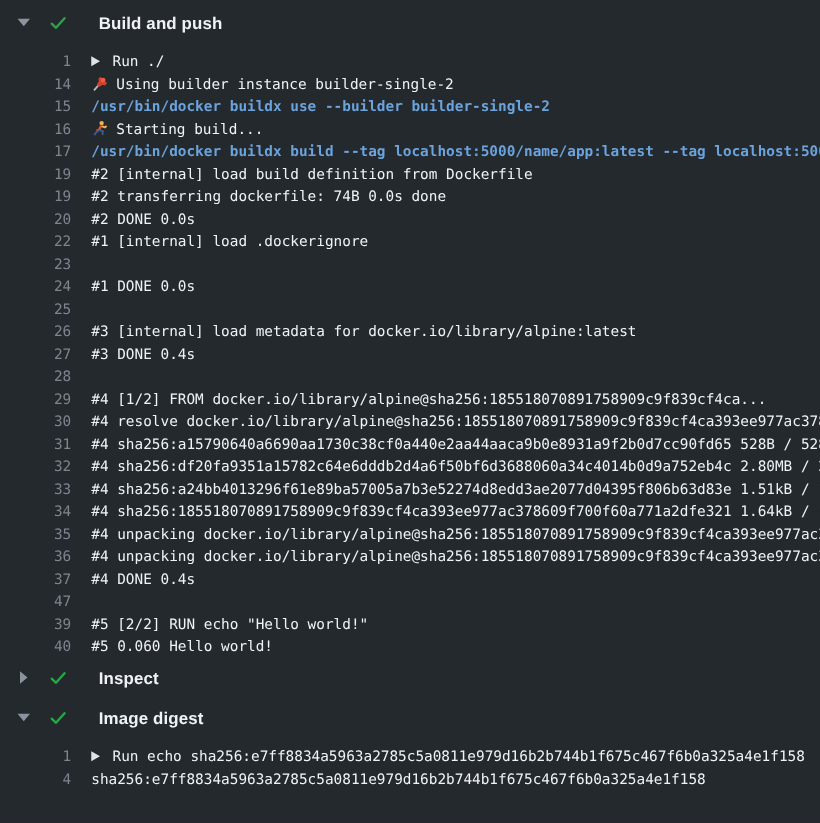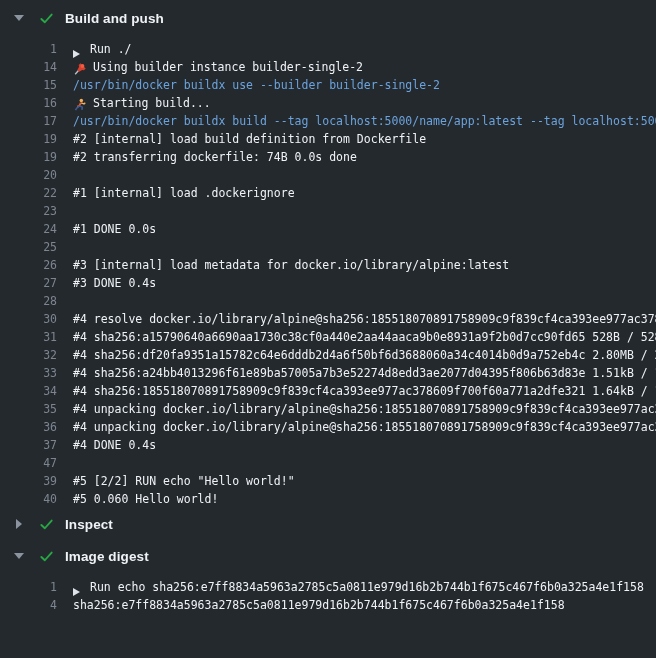--- a/index.html
+++ b/index.html
@@ -40,21 +40,21 @@
     border-bottom: 5px solid transparent;
     border-left: 6px solid #8b949e;
   }
   .check-box {
     margin-left: 14px;
     display: flex;
     align-items: center;
     flex: none;
   }
   .section-title {
-    margin-left: 11px;
+    margin-left: 25px;
     color: #f0f3f6;
     font-size: 13.5px;
     font-weight: 600;
     letter-spacing: 0.1px;
   }
   .log-list {
     padding-top: 6px;
   }
   .log-line {
     display: flex;
@@ -71,25 +71,25 @@
     text-align: right;
     color: #7d8590;
     cursor: pointer;
   }
   .lt {
     padding-left: 16px;
     color: #f0f3f6;
     flex: none;
     white-space: pre;
     display: flex;
-    align-items: flex-end;
+    align-items: center;
   }
   .lt.command {
     color: #6ba3dd;
-    font-weight: normal;
+    font-weight: bold;
   }
   .group-arrow {
     display: inline-block;
     width: 0; height: 0;
     border-top: 4.5px solid transparent;
     border-bottom: 4.5px solid transparent;
     border-left: 7px solid #dde3e9;
     margin-right: 10px;
     cursor: pointer;
     flex: none;
@@ -128,28 +128,29 @@
         <div class="log-line"><span class="ln">15</span><span class="lt command"><span>/usr/bin/docker buildx use --builder builder-single-2</span></span></div>
         <div class="log-line"><span class="ln">16</span><span class="lt"><span class="emoji"><svg width="14" height="14" viewBox="0 0 16 16">
                 <circle cx="9.5" cy="2.8" r="2" fill="#f2b05e"></circle>
                 <path d="M9 5.2 L7.2 9 L4.8 10" fill="none" stroke="#e0592a" stroke-width="2.2"></path>
                 <path d="M7.4 8.8 L10.6 10.4 L10.2 13.6 M7.2 9.4 L4.4 11.4 L2.8 13.8" fill="none" stroke="#3c5a94" stroke-width="1.8"></path>
                 <path d="M9.4 5.6 L12.6 6.8 L14 5.4" fill="none" stroke="#f2b05e" stroke-width="1.6"></path>
               </svg></span><span>Starting build...</span></span></div>
         <div class="log-line"><span class="ln">17</span><span class="lt command"><span>/usr/bin/docker buildx build --tag localhost:5000/name/app:latest --tag localhost:5000/name</span></span></div>
         <div class="log-line"><span class="ln">19</span><span class="lt"><span>#2 [internal] load build definition from Dockerfile</span></span></div>
         <div class="log-line"><span class="ln">19</span><span class="lt"><span>#2 transferring dockerfile: 74B 0.0s done</span></span></div>
-        <div class="log-line"><span class="ln">20</span></div>
+        <div class="log-line"><span class="ln">20</span><span class="lt"><span>#2 DONE 0.0s</span></span></div>
         <div class="log-line"><span class="ln">22</span><span class="lt"><span>#1 [internal] load .dockerignore</span></span></div>
         <div class="log-line"><span class="ln">23</span></div>
         <div class="log-line"><span class="ln">24</span><span class="lt"><span>#1 DONE 0.0s</span></span></div>
         <div class="log-line"><span class="ln">25</span><span class="lt"><span></span></span></div>
         <div class="log-line"><span class="ln">26</span><span class="lt"><span>#3 [internal] load metadata for docker.io/library/alpine:latest</span></span></div>
         <div class="log-line"><span class="ln">27</span><span class="lt"><span>#3 DONE 0.4s</span></span></div>
         <div class="log-line"><span class="ln">28</span><span class="lt"><span></span></span></div>
+        <div class="log-line"><span class="ln">29</span><span class="lt"><span>#4 [1/2] FROM docker.io/library/alpine@sha256:185518070891758909c9f839cf4ca...</span></span></div>
         <div class="log-line"><span class="ln">30</span><span class="lt"><span>#4 resolve docker.io/library/alpine@sha256:185518070891758909c9f839cf4ca393ee977ac378609f700f60a771a2dfe321</span></span></div>
         <div class="log-line"><span class="ln">31</span><span class="lt"><span>#4 sha256:a15790640a6690aa1730c38cf0a440e2aa44aaca9b0e8931a9f2b0d7cc90fd65 528B / 528B done</span></span></div>
         <div class="log-line"><span class="ln">32</span><span class="lt"><span>#4 sha256:df20fa9351a15782c64e6dddb2d4a6f50bf6d3688060a34c4014b0d9a752eb4c 2.80MB / 2.80MB</span></span></div>
         <div class="log-line"><span class="ln">33</span><span class="lt"><span>#4 sha256:a24bb4013296f61e89ba57005a7b3e52274d8edd3ae2077d04395f806b63d83e 1.51kB / 1.51kB</span></span></div>
         <div class="log-line"><span class="ln">34</span><span class="lt"><span>#4 sha256:185518070891758909c9f839cf4ca393ee977ac378609f700f60a771a2dfe321 1.64kB / 1.64kB</span></span></div>
         <div class="log-line"><span class="ln">35</span><span class="lt"><span>#4 unpacking docker.io/library/alpine@sha256:185518070891758909c9f839cf4ca393ee977ac378609f700f60a771a2dfe321</span></span></div>
         <div class="log-line"><span class="ln">36</span><span class="lt"><span>#4 unpacking docker.io/library/alpine@sha256:185518070891758909c9f839cf4ca393ee977ac378609f700f60a771a2dfe321</span></span></div>
         <div class="log-line"><span class="ln">37</span><span class="lt"><span>#4 DONE 0.4s</span></span></div>
         <div class="log-line"><span class="ln">47</span><span class="lt"><span></span></span></div>
         <div class="log-line"><span class="ln">39</span><span class="lt"><span>#5 [2/2] RUN echo "Hello world!"</span></span></div>

